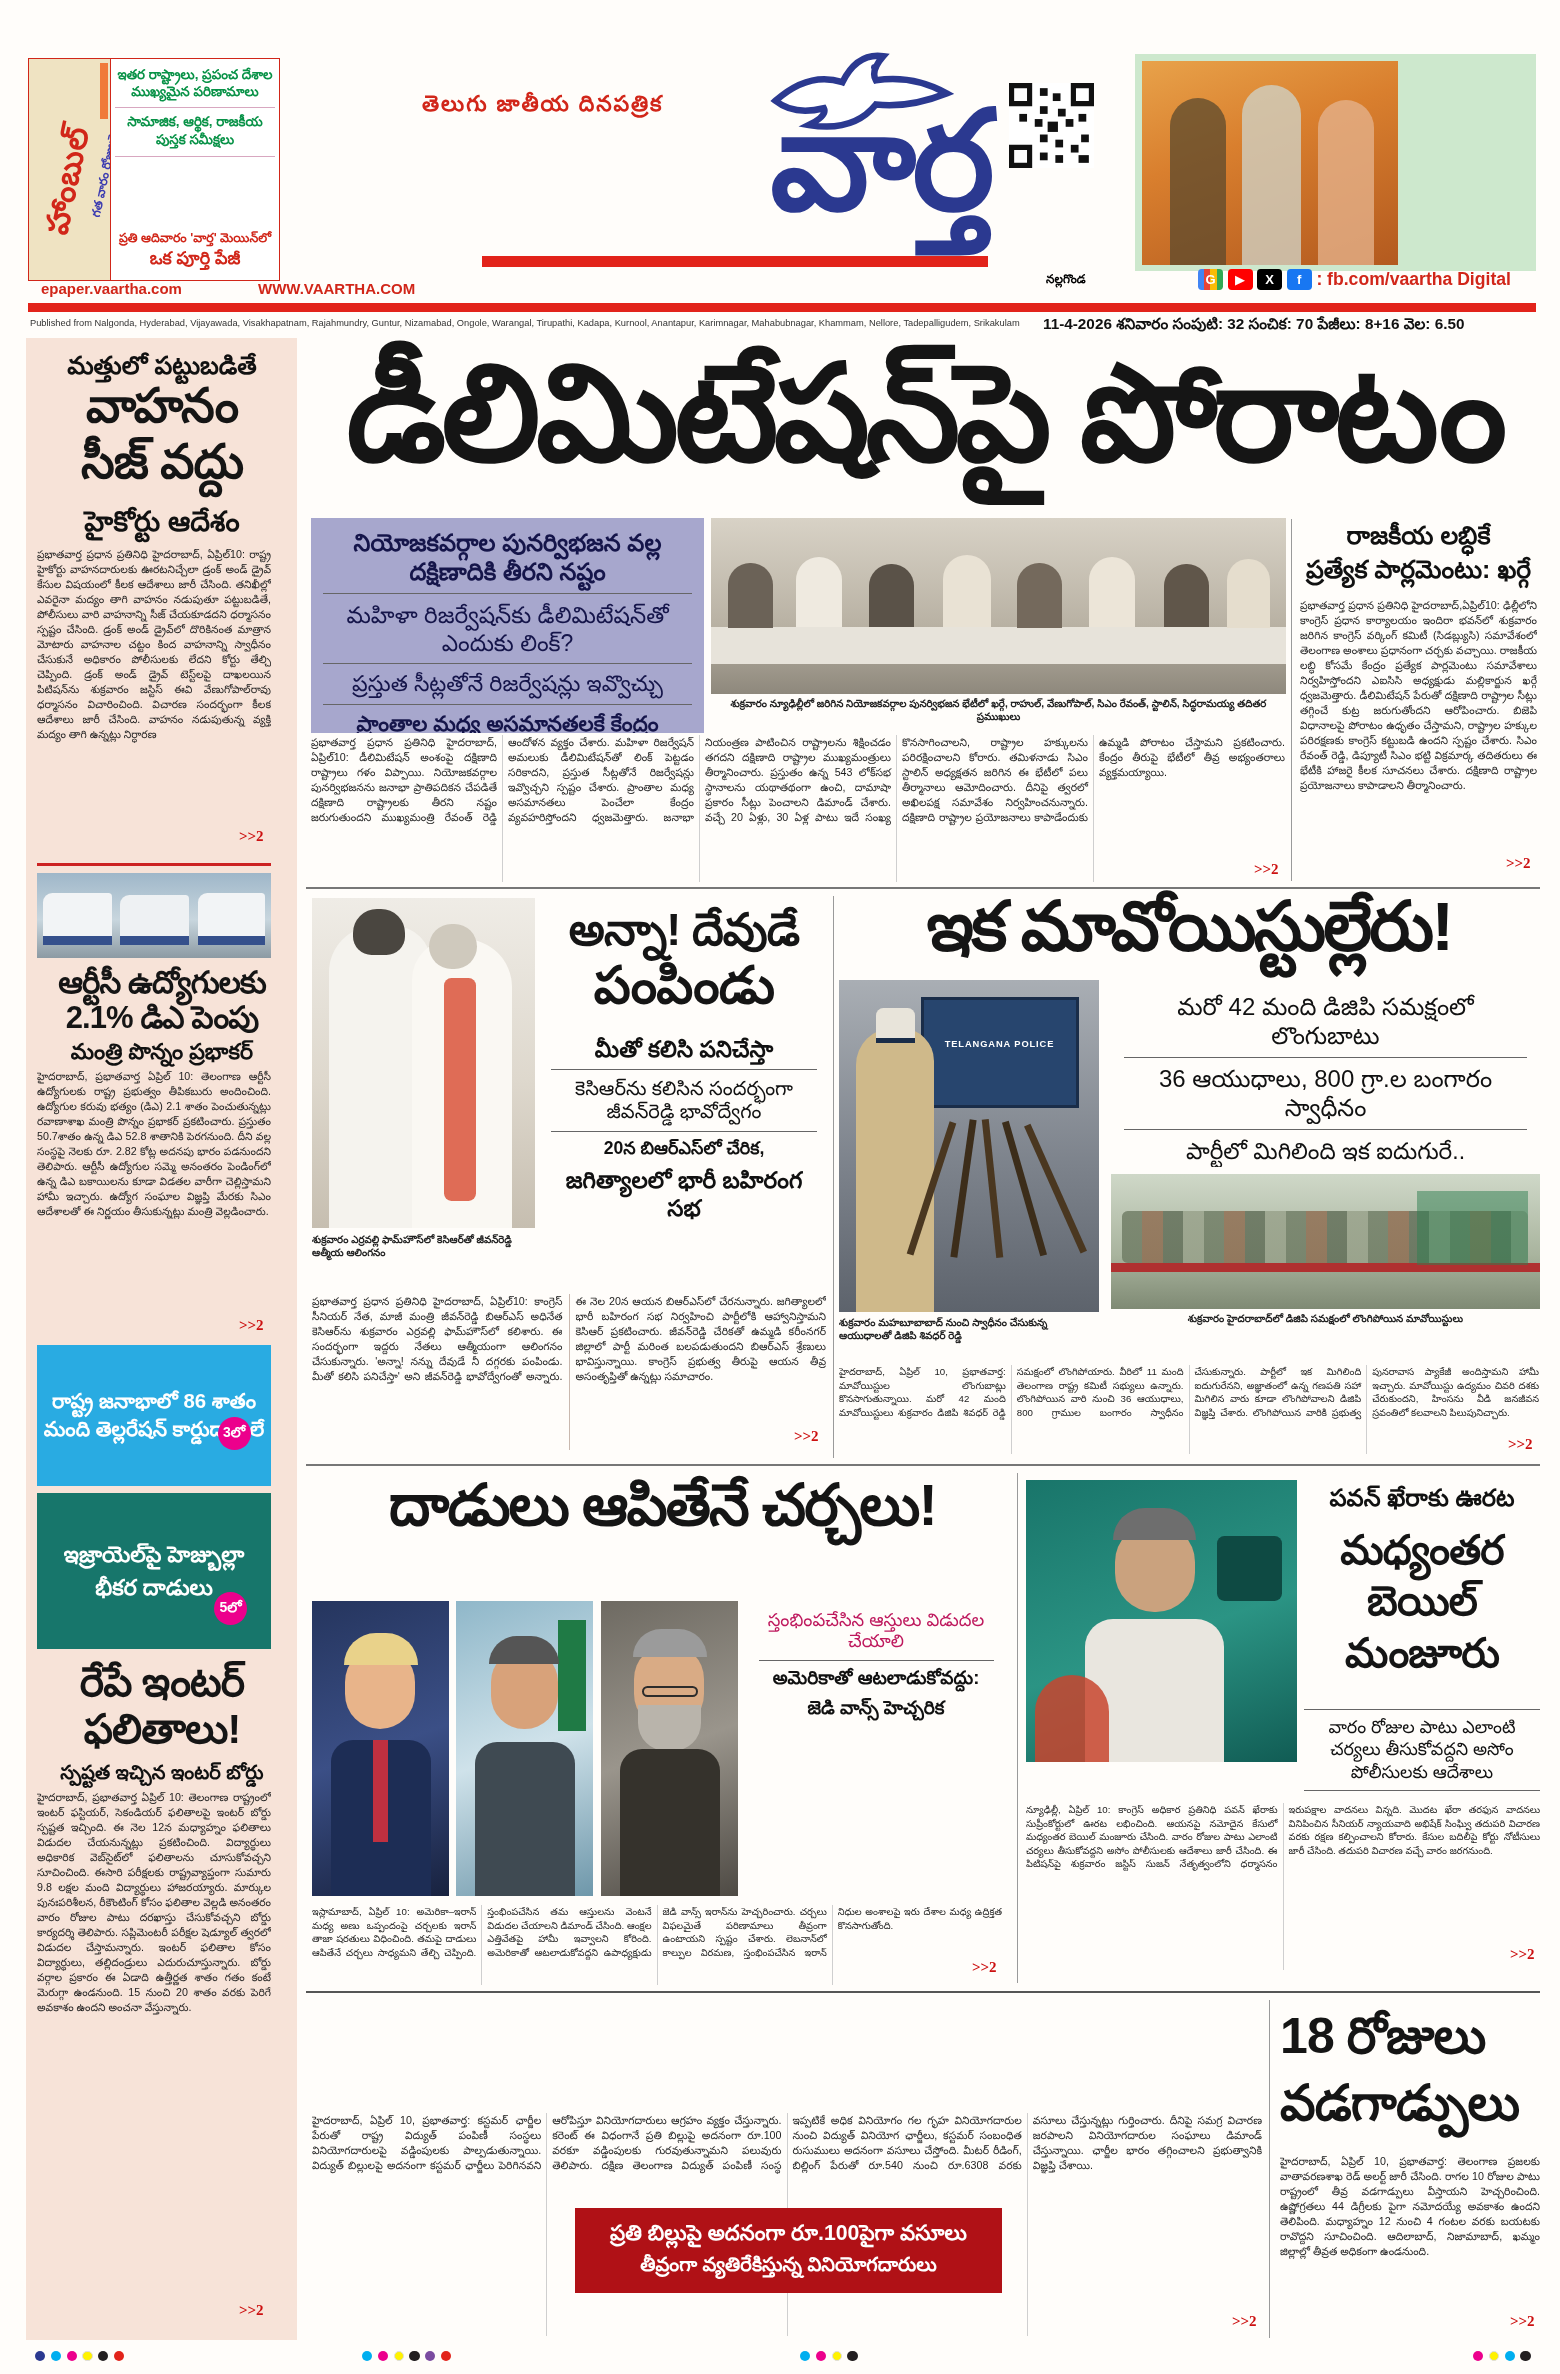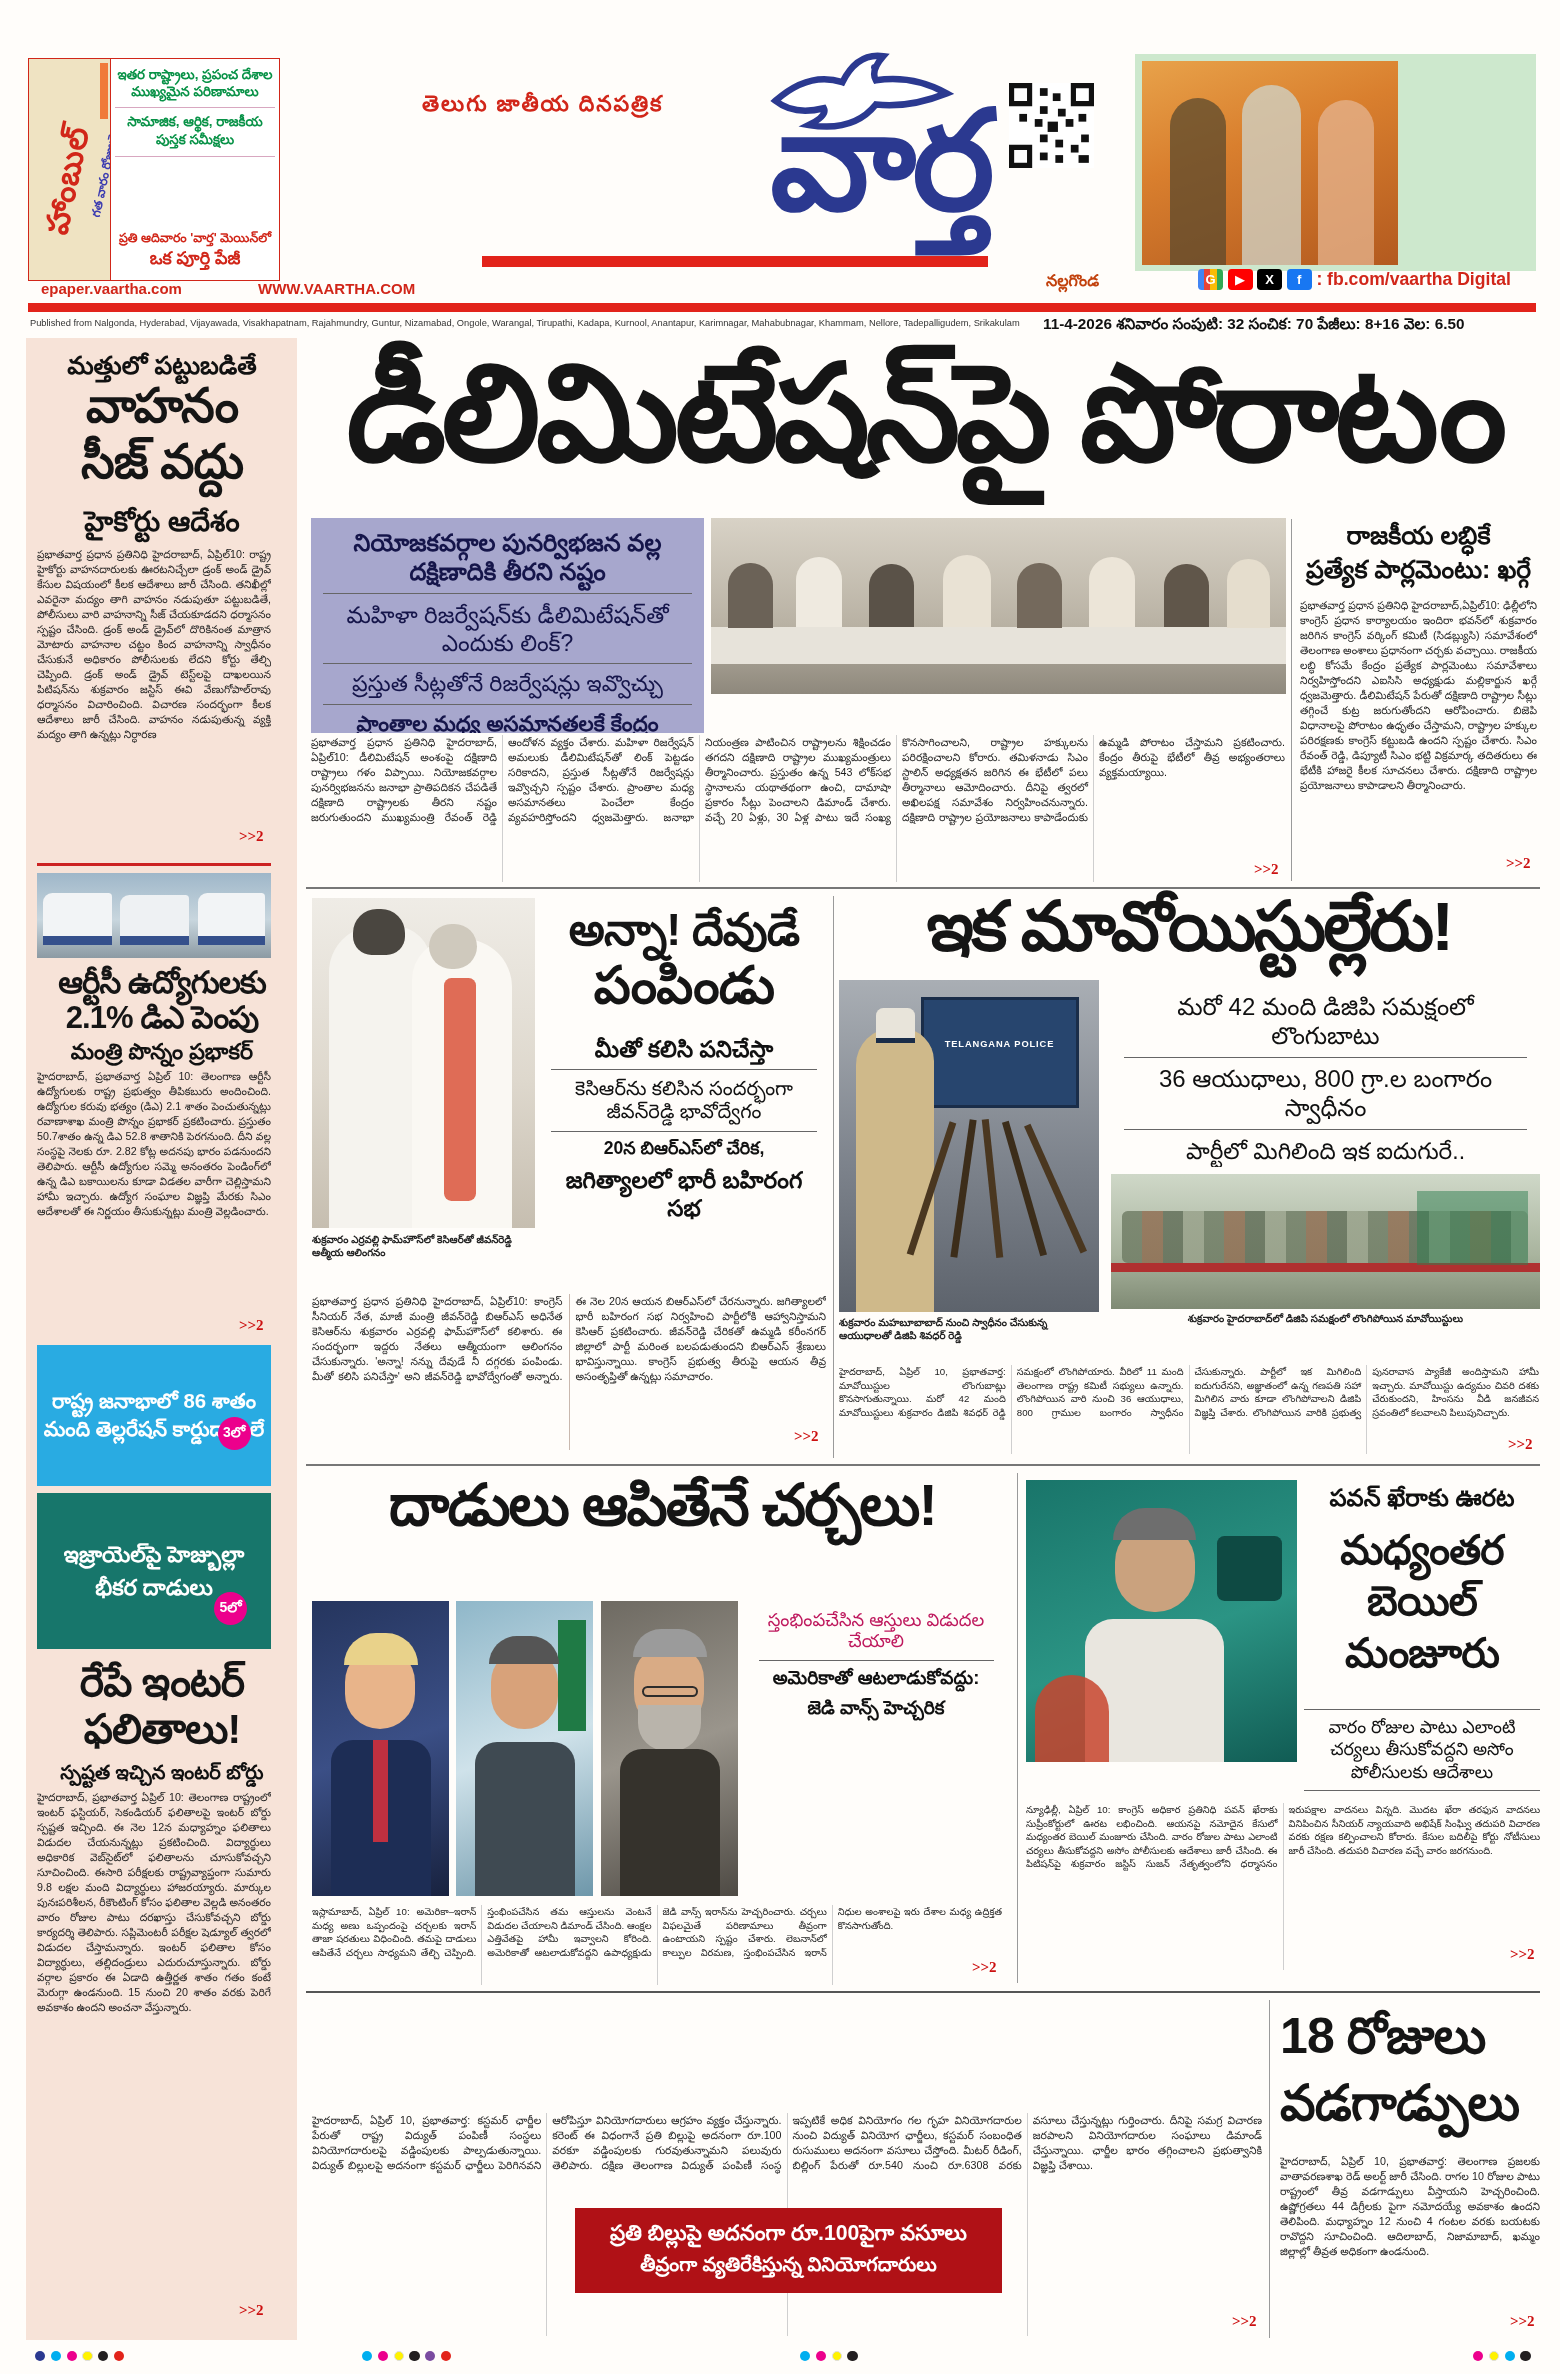--- a/index.html
+++ b/index.html
@@ -103,21 +103,21 @@
         <div class="b" style="font-size:25px;color:#1a1a1a">తెలుగు</div>
         <div class="b" style="font-size:25px;color:#1a1a1a">యుఎస్ఎ</div>
         <div class="b" style="font-size:28px;color:#1a1a1a">2026</div>
         <div style="display:flex;align-items:center;gap:3.7px">
           <span class="badge" style="width:28px;height:28px;font-size:13px">7వ</span>
           <span class="b" style="font-size:23px;color:#d12619">అమూల్య</span>
         </div>
       </div>
     </div>
 
-    <div class="abs b" style="left:1046px;top:272px;font-size:16px;color:#c2410c">నల్లగొండ</div>
+    <div class="abs b" style="left:1046px;top:272px;font-size:12px;color:#000000">నల్లగొండ</div>
     <div class="abs" style="left:1198px;top:269px;display:flex;gap:4.6px;align-items:center">
       <span class="icon" style="background:linear-gradient(90deg,#4285f4 25%,#ea4335 25% 50%,#fbbc05 50% 75%,#34a853 75%)">G</span>
       <span class="icon" style="background:#ff0000">▶</span>
       <span class="icon" style="background:#000">X</span>
       <span class="icon" style="background:#1877f2">f</span>
       <span class="b" style="color:#d12619;font-size:17.6px">: fb.com/vaartha Digital</span>
     </div>
     <div class="abs" style="left:28px;top:303px;width:1508px;height:9.3px;background:var(--red)"></div>
     <div class="abs" style="left:30px;top:318px;width:1007px;font-size:9.3px;color:#333">Published from Nalgonda, Hyderabad, Vijayawada, Visakhapatnam, Rajahmundry, Guntur, Nizamabad, Ongole, Warangal, Tirupathi, Kadapa, Kurnool, Anantapur, Karimnagar, Mahabubnagar, Khammam, Nellore, Tadepalligudem, Srikakulam</div>
     <div class="abs b" style="left:1043px;top:315px;width:501px;font-size:15.3px;color:#111">11-4-2026 శనివారం సంపుటి: 32 సంచిక: 70  పేజీలు: 8+16  వెల: 6.50</div>
@@ -172,20 +172,21 @@
     <div class="abs" style="left:0;top:109px;width:575px;height:37px;background:#e7e3da"></div>
     <div class="abs" style="left:16.7px;top:45px;width:45px;height:65px;background:#6b6257;border-radius:22px 22px 0 0"></div>
     <div class="abs" style="left:85px;top:39px;width:46px;height:70px;background:#efeae0;border-radius:23px 23px 0 0"></div>
     <div class="abs" style="left:158px;top:46px;width:45px;height:63px;background:#5a5248;border-radius:22px 22px 0 0"></div>
     <div class="abs" style="left:232px;top:37px;width:48px;height:72px;background:#e9e2d4;border-radius:24px 24px 0 0"></div>
     <div class="abs" style="left:306px;top:45px;width:45px;height:65px;background:#74695c;border-radius:22px 22px 0 0"></div>
     <div class="abs" style="left:378px;top:39px;width:46px;height:70px;background:#ece5d8;border-radius:23px 23px 0 0"></div>
     <div class="abs" style="left:453px;top:46px;width:45px;height:63px;background:#60564a;border-radius:22px 22px 0 0"></div>
     <div class="abs" style="left:516px;top:41px;width:43px;height:69px;background:#e5ddcd;border-radius:21.3px 21.3px 0 0"></div>
   </div>
+  <div class="abs caption c" style="left:711px;top:698px;width:575px;height:30px">శుక్రవారం న్యూఢిల్లీలో జరిగిన నియోజకవర్గాల పునర్విభజన భేటీలో ఖర్గే, రాహుల్, వేణుగోపాల్, సిఎం రేవంత్, స్టాలిన్, సిద్ధరామయ్య తదితర ప్రముఖులు</div>
 
   <div class="abs bodytxt cols5" style="left:311px;top:735px;width:974px;height:147px">ప్రభాతవార్త ప్రధాన ప్రతినిధి హైదరాబాద్, ఏప్రిల్10: డీలిమిటేషన్ అంశంపై దక్షిణాది రాష్ట్రాలు గళం విప్పాయి. నియోజకవర్గాల పునర్విభజనను జనాభా ప్రాతిపదికన చేపడితే దక్షిణాది రాష్ట్రాలకు తీరని నష్టం జరుగుతుందని ముఖ్యమంత్రి రేవంత్ రెడ్డి ఆందోళన వ్యక్తం చేశారు. మహిళా రిజర్వేషన్ అమలుకు డీలిమిటేషన్‌తో లింక్ పెట్టడం సరికాదని, ప్రస్తుత సీట్లతోనే రిజర్వేషన్లు ఇవ్వొచ్చని స్పష్టం చేశారు. ప్రాంతాల మధ్య అసమానతలు పెంచేలా కేంద్రం వ్యవహరిస్తోందని ధ్వజమెత్తారు. జనాభా నియంత్రణ పాటించిన రాష్ట్రాలను శిక్షించడం తగదని దక్షిణాది రాష్ట్రాల ముఖ్యమంత్రులు తీర్మానించారు. ప్రస్తుతం ఉన్న 543 లోక్‌సభ స్థానాలను యథాతథంగా ఉంచి, దామాషా ప్రకారం సీట్లు పెంచాలని డిమాండ్ చేశారు. వచ్చే 20 ఏళ్లు, 30 ఏళ్ల పాటు ఇదే సంఖ్య కొనసాగించాలని, రాష్ట్రాల హక్కులను పరిరక్షించాలని కోరారు. తమిళనాడు సిఎం స్టాలిన్ అధ్యక్షతన జరిగిన ఈ భేటీలో పలు తీర్మానాలు ఆమోదించారు. దీనిపై త్వరలో అఖిలపక్ష సమావేశం నిర్వహించనున్నారు. దక్షిణాది రాష్ట్రాల ప్రయోజనాలు కాపాడేందుకు ఉమ్మడి పోరాటం చేస్తామని ప్రకటించారు. కేంద్రం తీరుపై భేటీలో తీవ్ర అభ్యంతరాలు వ్యక్తమయ్యాయి.</div>
   <div class="abs more" style="left:1254px;top:861px">&gt;&gt;2</div>
 
   <div class="vrule" style="left:1291px;top:519px;height:362px"></div>
   <div class="abs b c" style="left:1299px;top:521px;width:239px;font-size:25px;color:#111">రాజకీయ లబ్ధికే</div>
   <div class="abs b c" style="left:1299px;top:555px;width:239px;font-size:25px;color:#111">ప్రత్యేక పార్లమెంటు: ఖర్గే</div>
   <div class="abs bodytxt" style="left:1300px;top:598px;width:237px;height:260px">ప్రభాతవార్త ప్రధాన ప్రతినిధి హైదరాబాద్,ఏప్రిల్10: ఢిల్లీలోని కాంగ్రెస్ ప్రధాన కార్యాలయం ఇందిరా భవన్‌లో శుక్రవారం జరిగిన కాంగ్రెస్ వర్కింగ్ కమిటీ (సిడబ్ల్యుసి) సమావేశంలో తెలంగాణ అంశాలు ప్రధానంగా చర్చకు వచ్చాయి. రాజకీయ లబ్ధి కోసమే కేంద్రం ప్రత్యేక పార్లమెంటు సమావేశాలు నిర్వహిస్తోందని ఎఐసిసి అధ్యక్షుడు మల్లికార్జున ఖర్గే ధ్వజమెత్తారు. డీలిమిటేషన్ పేరుతో దక్షిణాది రాష్ట్రాల సీట్లు తగ్గించే కుట్ర జరుగుతోందని ఆరోపించారు. బిజెపి విధానాలపై పోరాటం ఉధృతం చేస్తామని, రాష్ట్రాల హక్కుల పరిరక్షణకు కాంగ్రెస్ కట్టుబడి ఉందని స్పష్టం చేశారు. సిఎం రేవంత్ రెడ్డి, డిప్యూటీ సిఎం భట్టి విక్రమార్క తదితరులు ఈ భేటీకి హాజరై కీలక సూచనలు చేశారు. దక్షిణాది రాష్ట్రాల ప్రయోజనాలు కాపాడాలని తీర్మానించారు.</div>
   <div class="abs more" style="left:1506px;top:855px">&gt;&gt;2</div>
 

